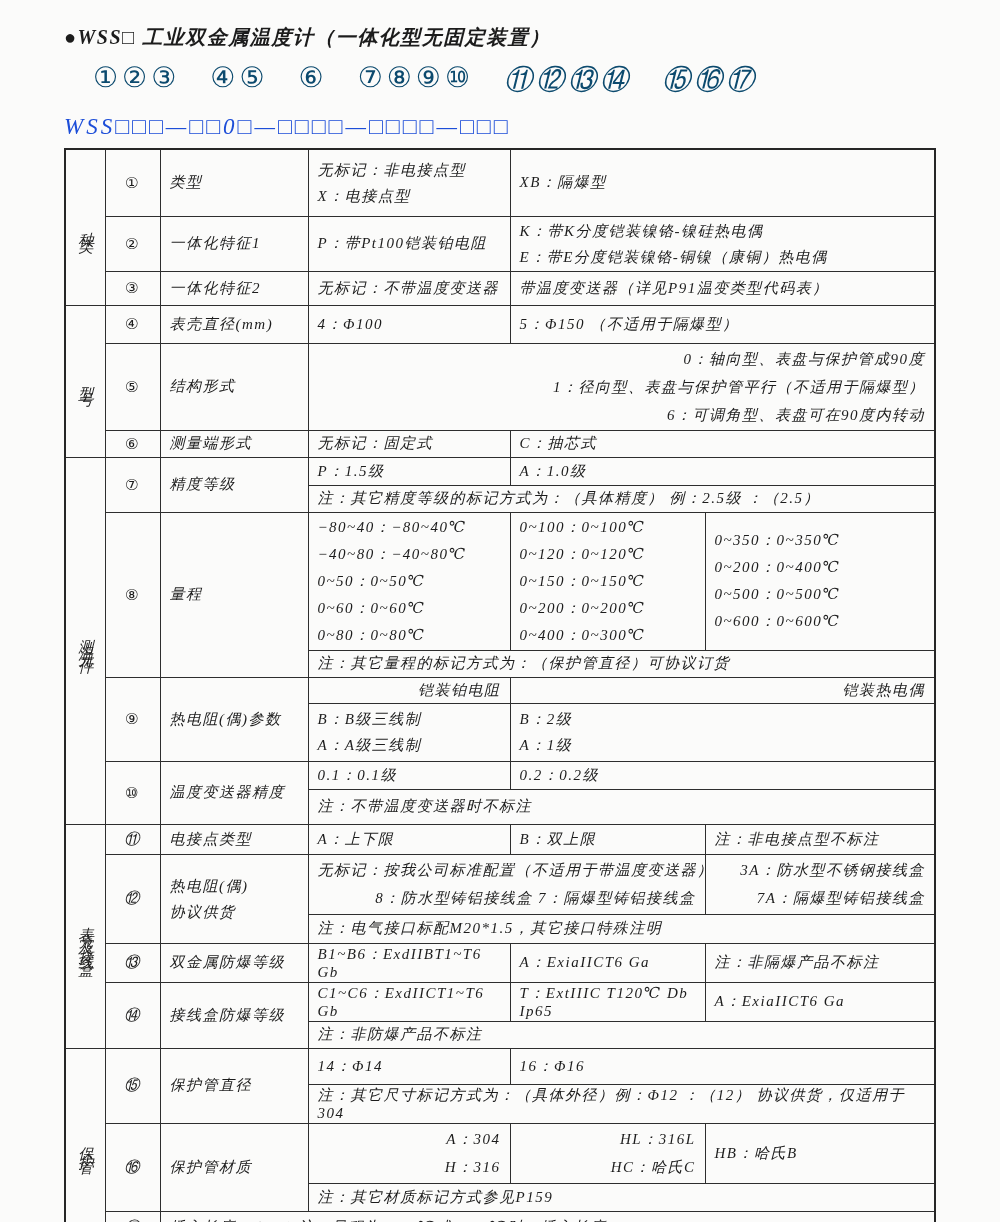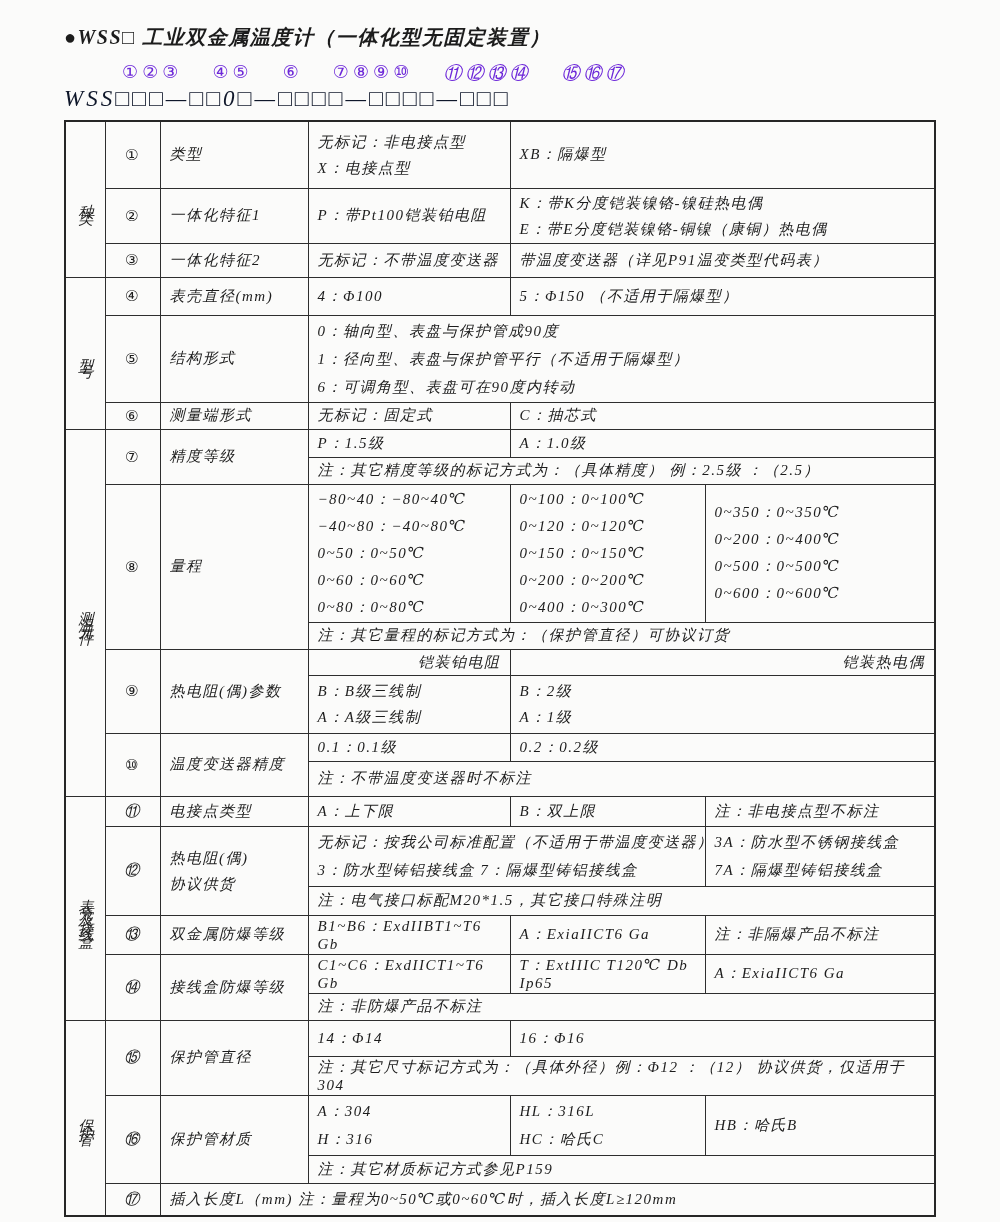--- a/index.html
+++ b/index.html
@@ -9,27 +9,27 @@
     color:#1c1c1c;
     font-family:"Liberation Serif","DejaVu Serif","DejaVu Sans",serif;
     -webkit-font-smoothing:antialiased;
   }
   .page{padding:24px 0 0 64px;font-style:italic;}
   .title{
     font-size:20px;font-weight:bold;letter-spacing:1.5px;
   }
   .index-row{
     display:flex;gap:30px;
-    margin:10px 0 0 58px;
-    font-size:18px;letter-spacing:4px;
-    color:#6d28d9;
+    margin:10px 0 0 29px;
+    font-size:28px;letter-spacing:4px;
+    color:#0c4a6e;
   }
   .code-row{
-    margin-top:1px;
-    font-size:23px;letter-spacing:3px;color:#0f172a;
+    margin-top:15px;
+    font-size:23px;letter-spacing:3px;color:#1d4ed8;
     white-space:nowrap;
   }
   table.spec{
     margin-top:8px;
     border-collapse:collapse;
     table-layout:fixed;
     width:870px;
     border:2px solid #262626;
     background:transparent;
   }
@@ -54,21 +54,21 @@
     text-orientation:upright;
     letter-spacing:7px;
     margin:0 auto;
     font-size:15px;
   }
   td.label{letter-spacing:2px;margin-left:13px;}
   td.chead{text-align:right;letter-spacing:3px;}
   td.note{letter-spacing:2px;}
   .ln{line-height:26px;white-space:nowrap;}
   .ln5{line-height:27px;white-space:nowrap;}
-  .ln3{line-height:28px;white-space:nowrap;}
+  .ln3{line-height:28px;white-space:nowrap;text-align:right;}
   td.vtop{vertical-align:top;padding-top:7px;}
 </style>
 </head>
 <body>
 
 <div class="page">
 
   <div class="title">●WSS□ 工业双金属温度计（一体化型无固定装置）</div>
 
   <div class="index-row">
@@ -222,21 +222,21 @@
       <td>注：非电接点型不标注</td>
     </tr>
     <tr style="height:60px">
       <td class="no" rowspan="2">⑫</td>
       <td class="label" rowspan="2">
         <div class="ln">热电阻(偶)</div>
         <div class="ln">协议供货</div>
       </td>
       <td colspan="2">
         <div class="ln3">无标记：按我公司标准配置（不适用于带温度变送器）</div>
-        <div class="ln3">3：防水型铸铝接线盒  7：隔爆型铸铝接线盒</div>
+        <div class="ln3">8：防水型铸铝接线盒  7：隔爆型铸铝接线盒</div>
       </td>
       <td>
         <div class="ln3">3A：防水型不锈钢接线盒</div>
         <div class="ln3">7A：隔爆型铸铝接线盒</div>
       </td>
     </tr>
     <tr style="height:29px">
       <td colspan="3" class="note">注：电气接口标配M20*1.5，其它接口特殊注明</td>
     </tr>
     <tr style="height:37px">

